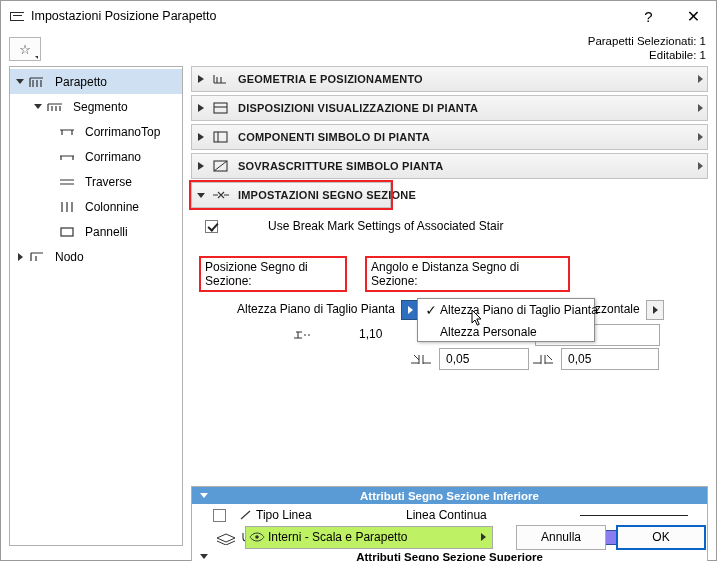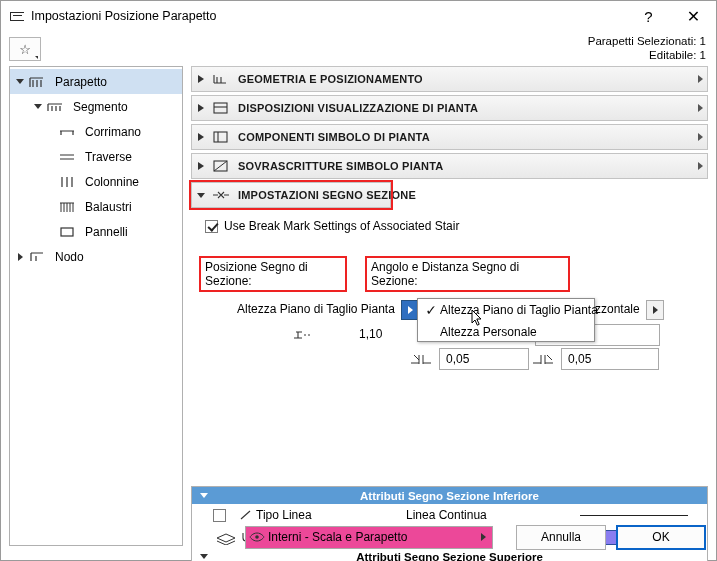--- a/index.html
+++ b/index.html
@@ -237,20 +237,21 @@
   
   .content {
     position: relative;
     padding: 5px 0 0 0;
   }
   .chk-row {
     display: flex;
     align-items: center;
     margin: 3px 0 8px 14px;
     font-size: 12px;
+    gap: 44px;
   }
   .cb {
     width: 13px; height: 13px;
     border: 1px solid #7a7a7a;
     background: #fff;
     margin-right: 6px;
     position: relative;
     box-sizing: border-box;
     flex: 0 0 auto;
   }
@@ -477,21 +478,21 @@
   .layer-icon {
     width: 26px; height: 22px;
     display: flex; align-items: center; justify-content: center;
     margin-right: 6px;
     flex: 0 0 auto;
   }
   .combo {
     width: 248px;
     height: 23px;
     border: 1px solid #a9a9a9;
-    background: #ec4899;
+    background: #bef264;
     display: flex;
     align-items: center;
     box-sizing: border-box;
     font-size: 12px;
     position: relative;
   }
   .combo .eye {
     width: 22px;
     display: flex; align-items: center; justify-content: center;
     flex: 0 0 auto;
@@ -578,20 +579,28 @@
             <i class="chev-d"></i>
           </span>
         <span class="ticon">
           <svg width="22" height="16" viewBox="0 0 22 16">
               <path d="M2 12V5M2 5h14M6 12V7M10 12V7M14 12V7" stroke="#333" fill="none" stroke-width="1.2"></path>
             </svg>
         </span>
         <span class="tlabel">Segmento</span>
       </div>
 
+      <div class="tree-row" style="padding-left:46px;">
+        <span class="ticon">
+          <svg width="22" height="16" viewBox="0 0 22 16">
+              <path d="M2 6h14M4 6v5M14 6v5" stroke="#333" fill="none" stroke-width="1.2"></path>
+            </svg>
+        </span>
+        <span class="tlabel">CorrimanoTop</span>
+      </div>
 
       <div class="tree-row" style="padding-left:46px;">
         <span class="ticon">
           <svg width="22" height="16" viewBox="0 0 22 16">
               <path d="M2 7h14M3 7v4M15 7v4" stroke="#333" fill="none" stroke-width="1.2"></path>
             </svg>
         </span>
         <span class="tlabel">Corrimano</span>
       </div>
 
@@ -606,28 +615,20 @@
 
       <div class="tree-row" style="padding-left:46px;">
         <span class="ticon">
           <svg width="22" height="16" viewBox="0 0 22 16">
               <path d="M4 3v10M9 3v10M14 3v10" stroke="#333" fill="none" stroke-width="1.2"></path>
             </svg>
         </span>
         <span class="tlabel">Colonnine</span>
       </div>
 
-      <div class="tree-row" style="padding-left:46px;">
-        <span class="ticon">
-          <svg width="22" height="16" viewBox="0 0 22 16">
-              <path d="M3 4v9M6 4v9M9 4v9M12 4v9M15 4v9M2 4h14" stroke="#333" fill="none" stroke-width="1"></path>
-            </svg>
-        </span>
-        <span class="tlabel">Balaustri</span>
-      </div>
 
       <div class="tree-row" style="padding-left:46px;">
         <span class="ticon">
           <svg width="22" height="16" viewBox="0 0 22 16">
               <rect x="3" y="4" width="12" height="8" stroke="#333" fill="none" stroke-width="1.2"></rect>
             </svg>
         </span>
         <span class="tlabel">Pannelli</span>
       </div>
 

